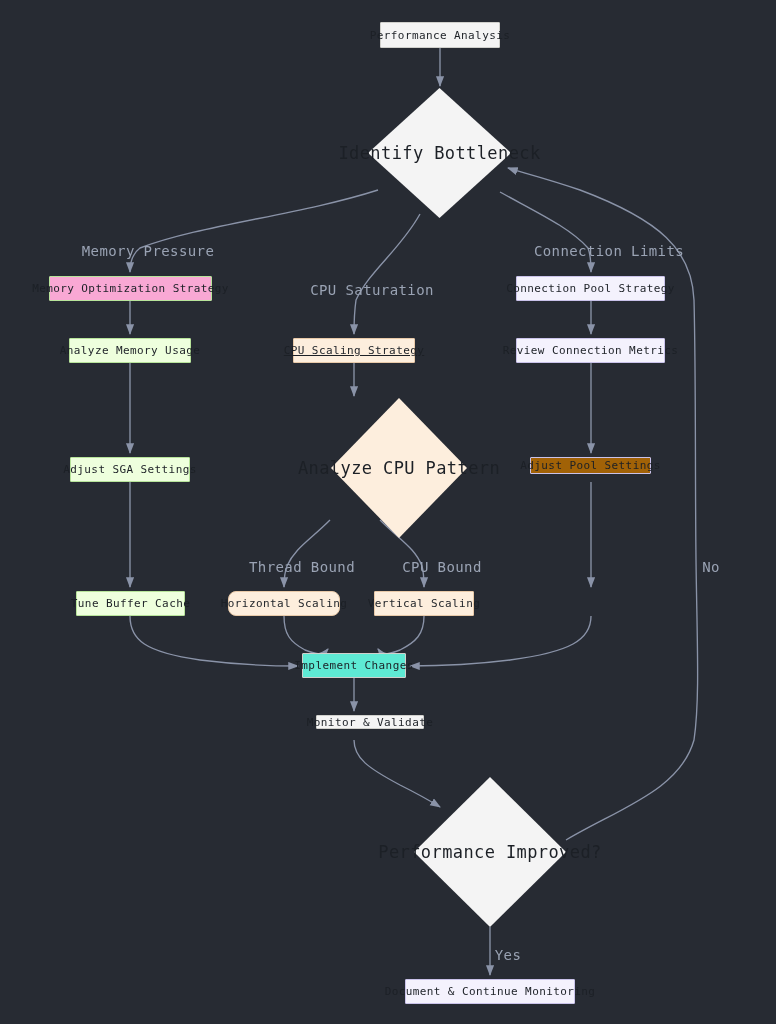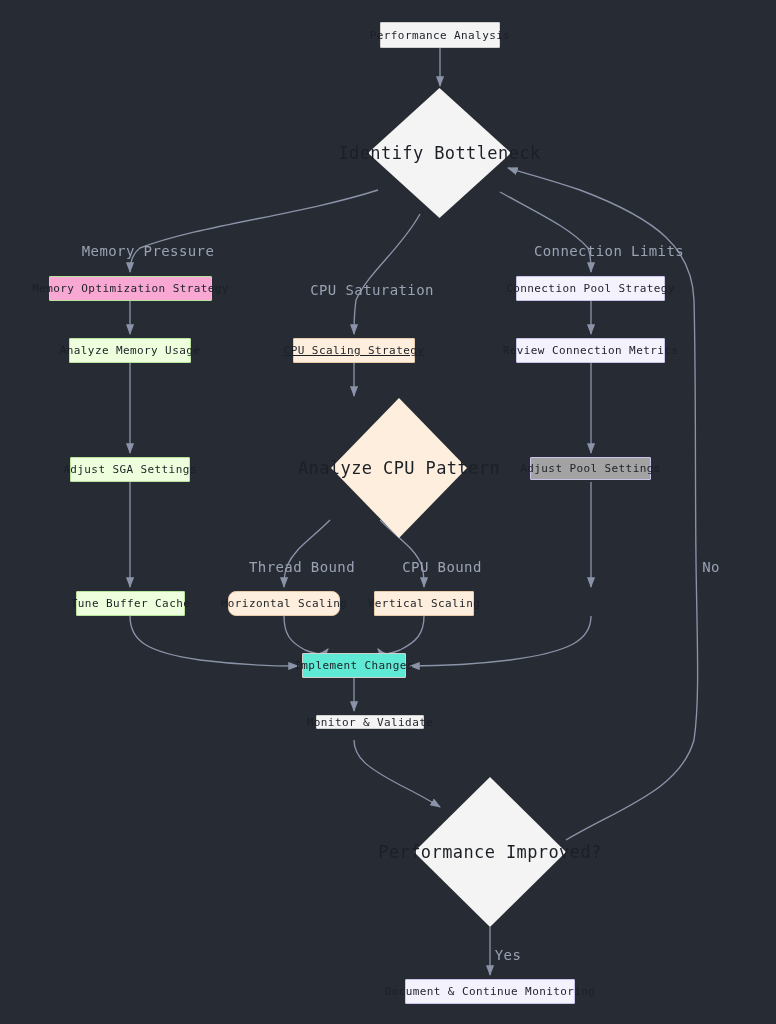--- a/index.html
+++ b/index.html
@@ -159,21 +159,21 @@
   <div class="node rect" style="left:374px; top:591px; width:100px; height:25px; background:#fdeedd; border-color:#e8c9a8;">
     <span>Vertical Scaling</span>
   </div>
 
   <div class="node rect" style="left:516px; top:276px; width:149px; height:25px; background:#f4f2fd; border-color:#c9c2ea;">
     <span>Connection Pool Strategy</span>
   </div>
   <div class="node rect" style="left:516px; top:338px; width:149px; height:25px; background:#f4f2fd; border-color:#c9c2ea;">
     <span>Review Connection Metrics</span>
   </div>
-  <div class="node rect" style="left:530px; top:457px; width:121px; height:23px; background:#a3a3a3; border-color:#c9c2ea;">
+  <div class="node rect" style="left:530px; top:457px; width:121px; height:17px; background:#a16207; border-color:#c9c2ea;">
     <span>Adjust Pool Settings</span>
   </div>
 
   <div class="node rect" style="left:302px; top:653px; width:104px; height:25px; background:#5eead4; border-color:#d0d0cc;">
     <span>Implement Changes</span>
   </div>
   <div class="node rect" style="left:316px; top:715px; width:108px; height:14px; background:#f4f4f4; border-color:#d0d0cc;">
     <span>Monitor &amp; Validate</span>
   </div>
 

